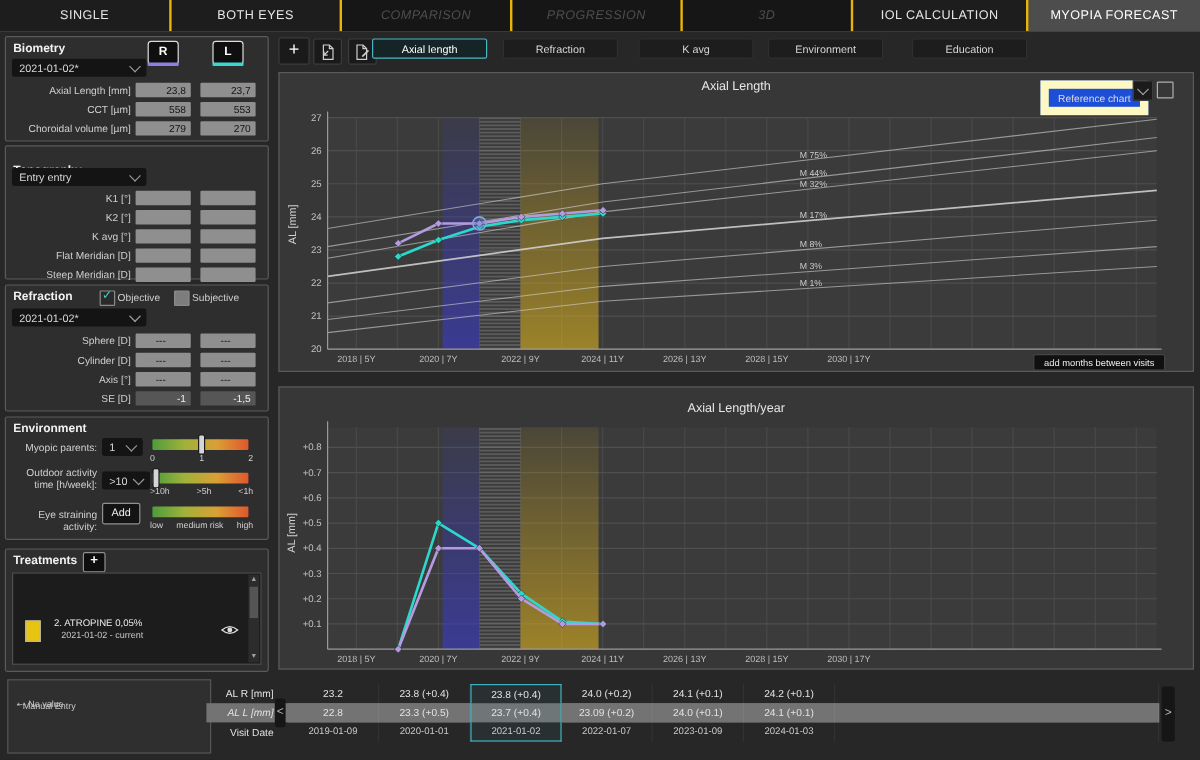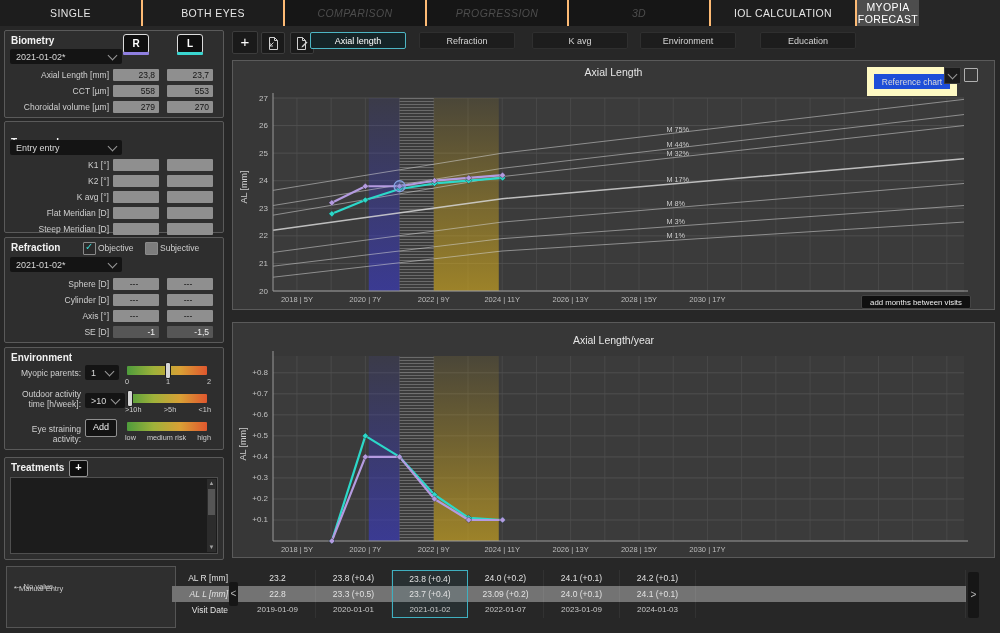--- a/index.html
+++ b/index.html
@@ -1,20 +1,20 @@
 <!DOCTYPE html>
 <html><head>
 <meta charset="utf-8">
 <style>
   html,body{margin:0;padding:0;}
   body{width:1000px;height:633px;background:#272727;position:relative;overflow:hidden;
        font-family:"Liberation Sans","DejaVu Sans",sans-serif;color:#ddd;}
   .abs{position:absolute;}
   
-  .nav{position:absolute;left:0;top:0;width:919px;height:26px;background:#fdba74;display:flex;gap:2px;text-align:center;}
+  .nav{position:absolute;left:0;top:0;width:1000px;height:26px;background:#eab308;display:flex;gap:2px;}
   .nav-item{display:flex;align-items:center;justify-content:center;font-size:10.5px;letter-spacing:.4px;
             color:#e6e6e6;background:#1d1d1d;cursor:pointer;}
   .nav-item.disabled{color:#4d4d4d;background:#161616;font-style:italic;}
   .nav-item.active{background:#4d4d4d;color:#fff;}
   
   .panel{position:absolute;left:4px;width:220px;background:#2e2e2e;border:1px solid #5a5a5a;
          border-radius:2px;box-sizing:border-box;}
   .ptitle{position:absolute;left:6px;font-size:10px;font-weight:bold;color:#f2f2f2;}
   .dd{position:absolute;background:#141414;color:#d8d8d8;font-size:9px;height:15px;display:flex;
       align-items:center;justify-content:space-between;padding:0 6px;border-radius:2px;cursor:pointer;}
@@ -201,20 +201,29 @@
     <span>low</span>
     <span>medium risk</span>
     <span>high</span>
   </div>
 </div>
 
 <div class="panel" style="top:457px;height:103px;">
   <div class="ptitle" style="top:4px;">Treatments</div>
   <div class="pluschip" style="left:64px;top:2px;">+</div>
   <div class="treatlist">
+    <div class="titem" style="top:33px;">
+      <span class="swatch" style="background: rgb(232, 196, 18);"></span>
+      <span class="tname">2. ATROPINE 0,05%</span>
+      <span class="tperiod">2021-01-02 - current</span>
+      <svg class="eye" viewBox="0 0 16 12">
+        <path d="M1 6 Q8 0 15 6 Q8 12 1 6 Z" fill="none" stroke="#dcdcdc" stroke-width="1.2"></path>
+        <circle cx="8" cy="6" r="2.2" fill="#dcdcdc"></circle>
+      </svg>
+    </div>
     <div class="sbtrack">
       <span class="sbarrow" style="top:0;">▲</span>
       <span class="sbthumb"></span>
       <span class="sbarrow" style="bottom:0;">▼</span>
     </div>
   </div>
 </div>
 
 <div class="legendbox">
   <div class="legline" style="top:17px;">* Manual Entry</div>

